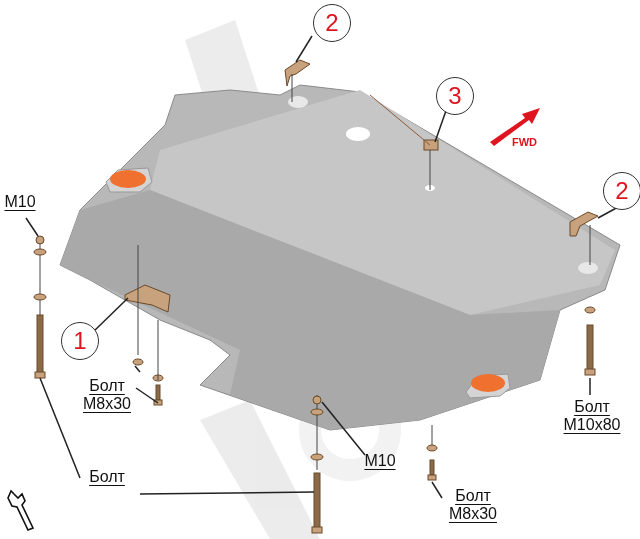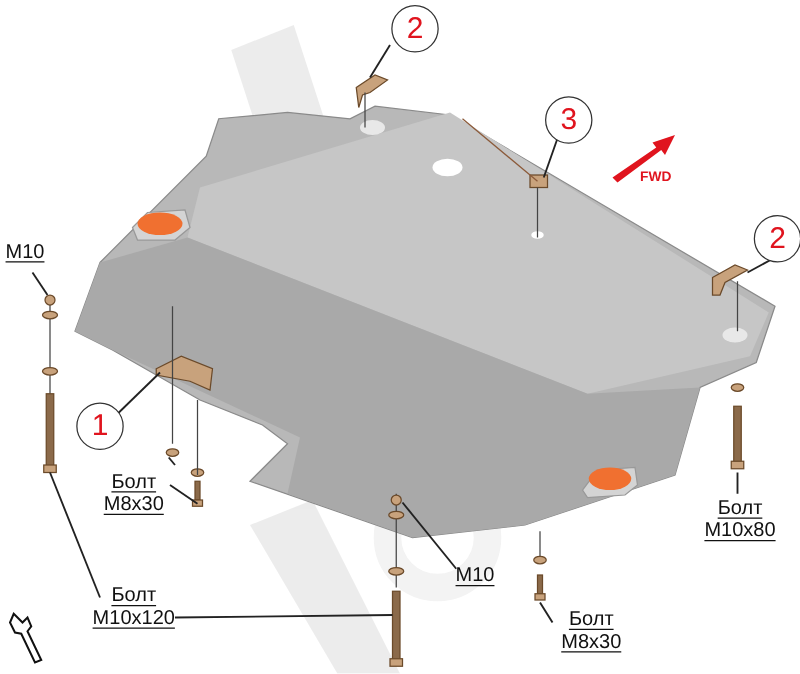--- a/index.html
+++ b/index.html
@@ -128,19 +128,18 @@
   <div class="lbl" style="left:74px;top:377px;width:66px;">
     <span>Болт</span>
     <span>M8x30</span>
   </div>
   <div class="lbl" style="left:440px;top:487px;width:66px;">
     <span>Болт</span>
     <span>M8x30</span>
   </div>
   <div class="lbl" style="left:64px;top:468px;width:86px;">
     <span>Болт</span>
-    <span>M10x120</span>
   </div>
   <div class="lbl" style="left:554px;top:398px;width:76px;">
     <span>Болт</span>
     <span>M10x80</span>
   </div>
 </div>
 
 </body></html>

